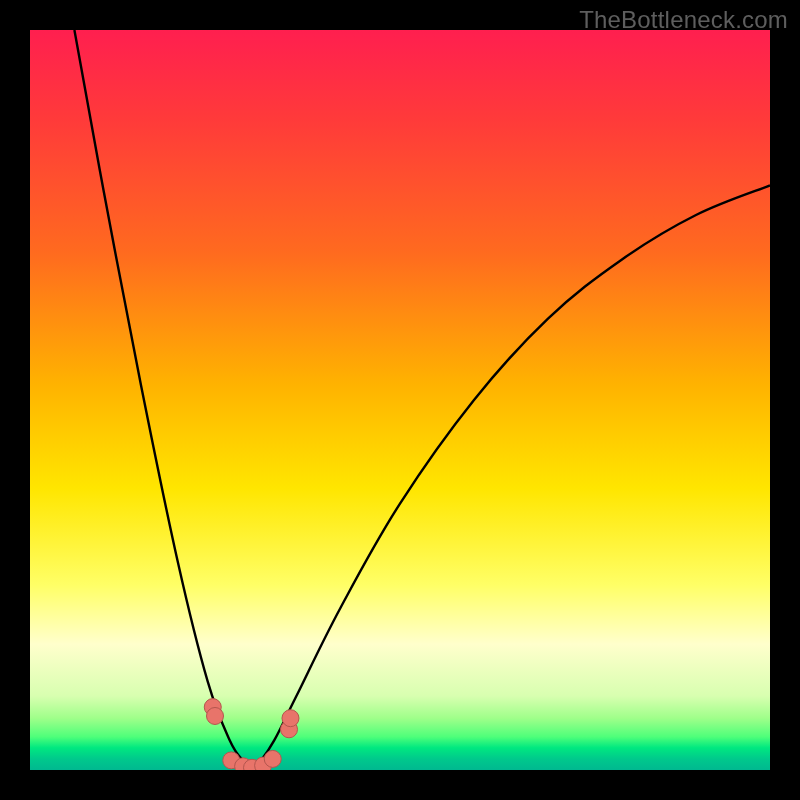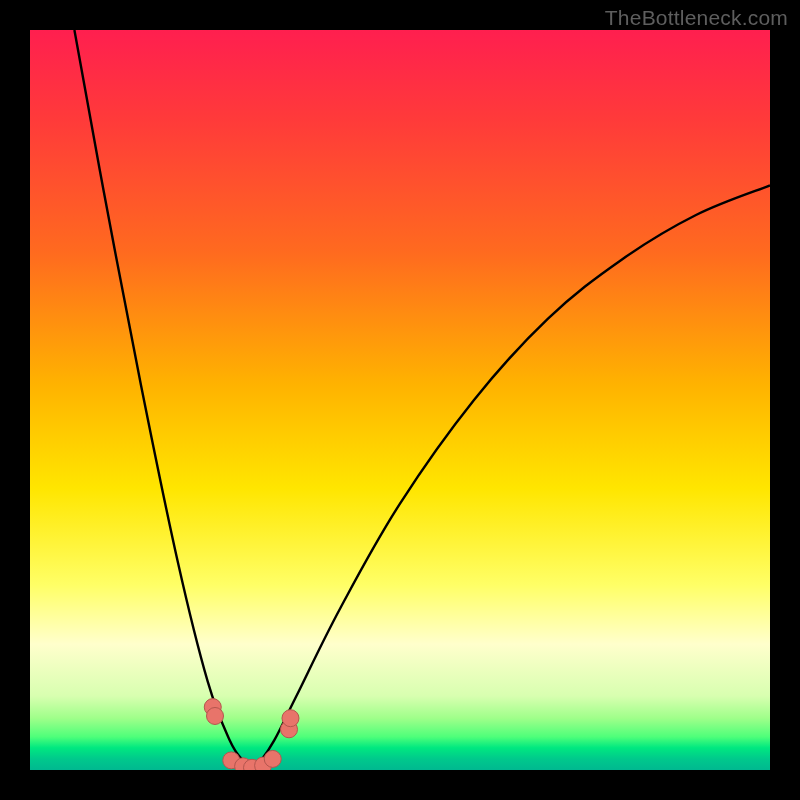--- a/index.html
+++ b/index.html
@@ -24,21 +24,21 @@
     left: 0;
     top: 0;
     width: 740px;
     height: 740px;
   }
   .watermark {
     position: absolute;
     top: 6px;
     right: 12px;
     color: #5e5e5e;
-    font-size: 21px;
+    font-size: 24px;
     font-weight: 500;
     letter-spacing: 0.2px;
   }
   svg {
     display: block;
   }
 </style>
 </head>
 <body>
 

